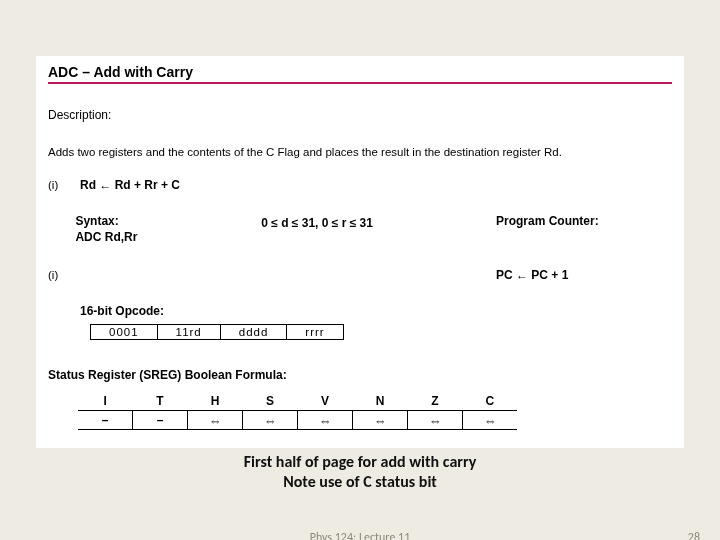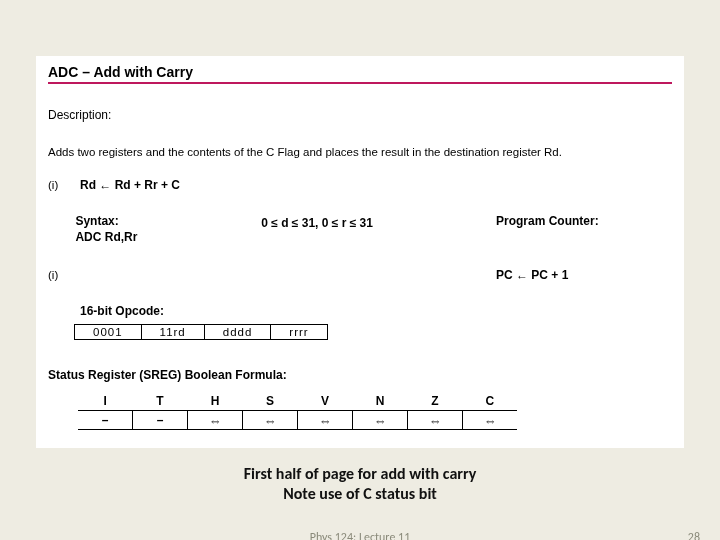--- a/index.html
+++ b/index.html
@@ -106,21 +106,21 @@
   }
   .opcode-label {
     font-weight: bold;
     font-size: 12px;
     padding-left: 32px;
     margin-top: 22px;
     margin-bottom: 6px;
   }
   .opcode-table {
     border-collapse: collapse;
-    margin-left: 26px;
+    margin-left: 42px;
     font-size: 11.5px;
     border-radius: 7px;
   }
   .opcode-table td {
     border: 1px solid #000;
     padding: 1px 18px;
     text-align: center;
     letter-spacing: 1px;
   }
   .sreg-label {
@@ -150,21 +150,21 @@
   .sreg-table tr.vals td.noside-l { border-left: none; }
   .sreg-table tr.vals td.noside-r { border-right: none; }
   .arrows {
     font-weight: normal;
     font-size: 13px;
   }
   .caption {
     position: absolute;
     left: 0;
     width: 720px;
-    top: 464px;
+    top: 452px;
     text-align: center;
     font-family: Calibri, Arial, sans-serif;
     font-size: 16px;
     font-weight: bold;
     line-height: 1.25;
     color: #111;
   }
   .footer {
     position: absolute;
     bottom: 10px;

